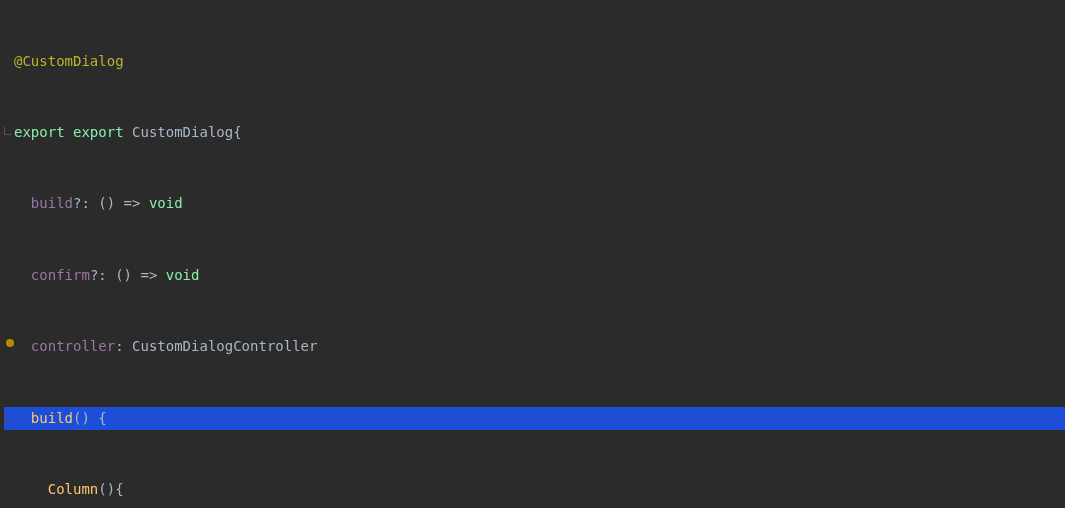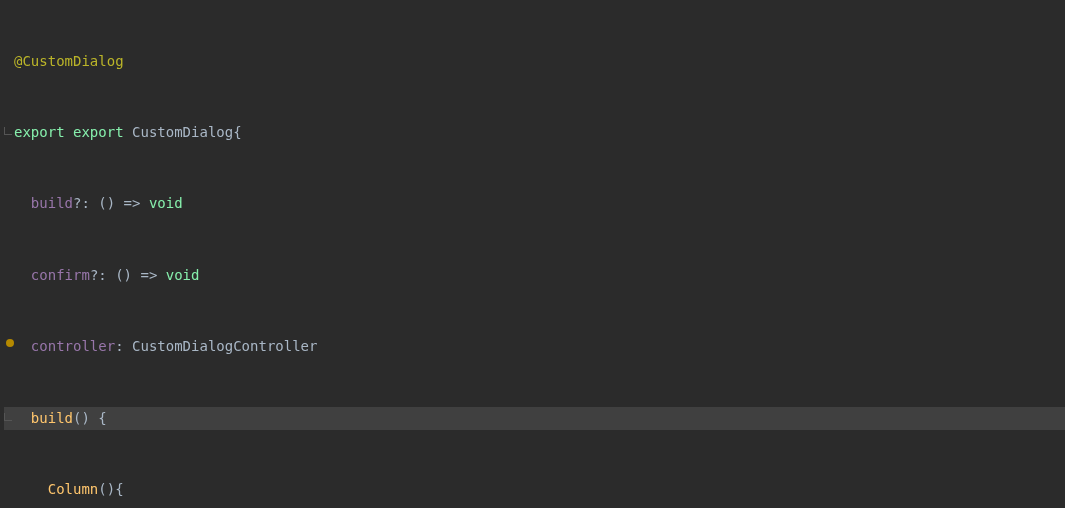--- a/index.html
+++ b/index.html
@@ -17,21 +17,21 @@
   .editor {
     padding: 2px 0 2px 4px;
     white-space: pre;
     position: relative;
   }
   .line {
     padding-left: 10px;
     position: relative;
   }
   .line.highlight {
-    background: #404040;
+    background: #1d4ed8;
   }
   .gutter-mark {
     position: absolute;
     left: 2px;
     top: 4px;
     width: 8px;
     height: 8px;
     border-radius: 50%;
     background: #b58900;
   }

